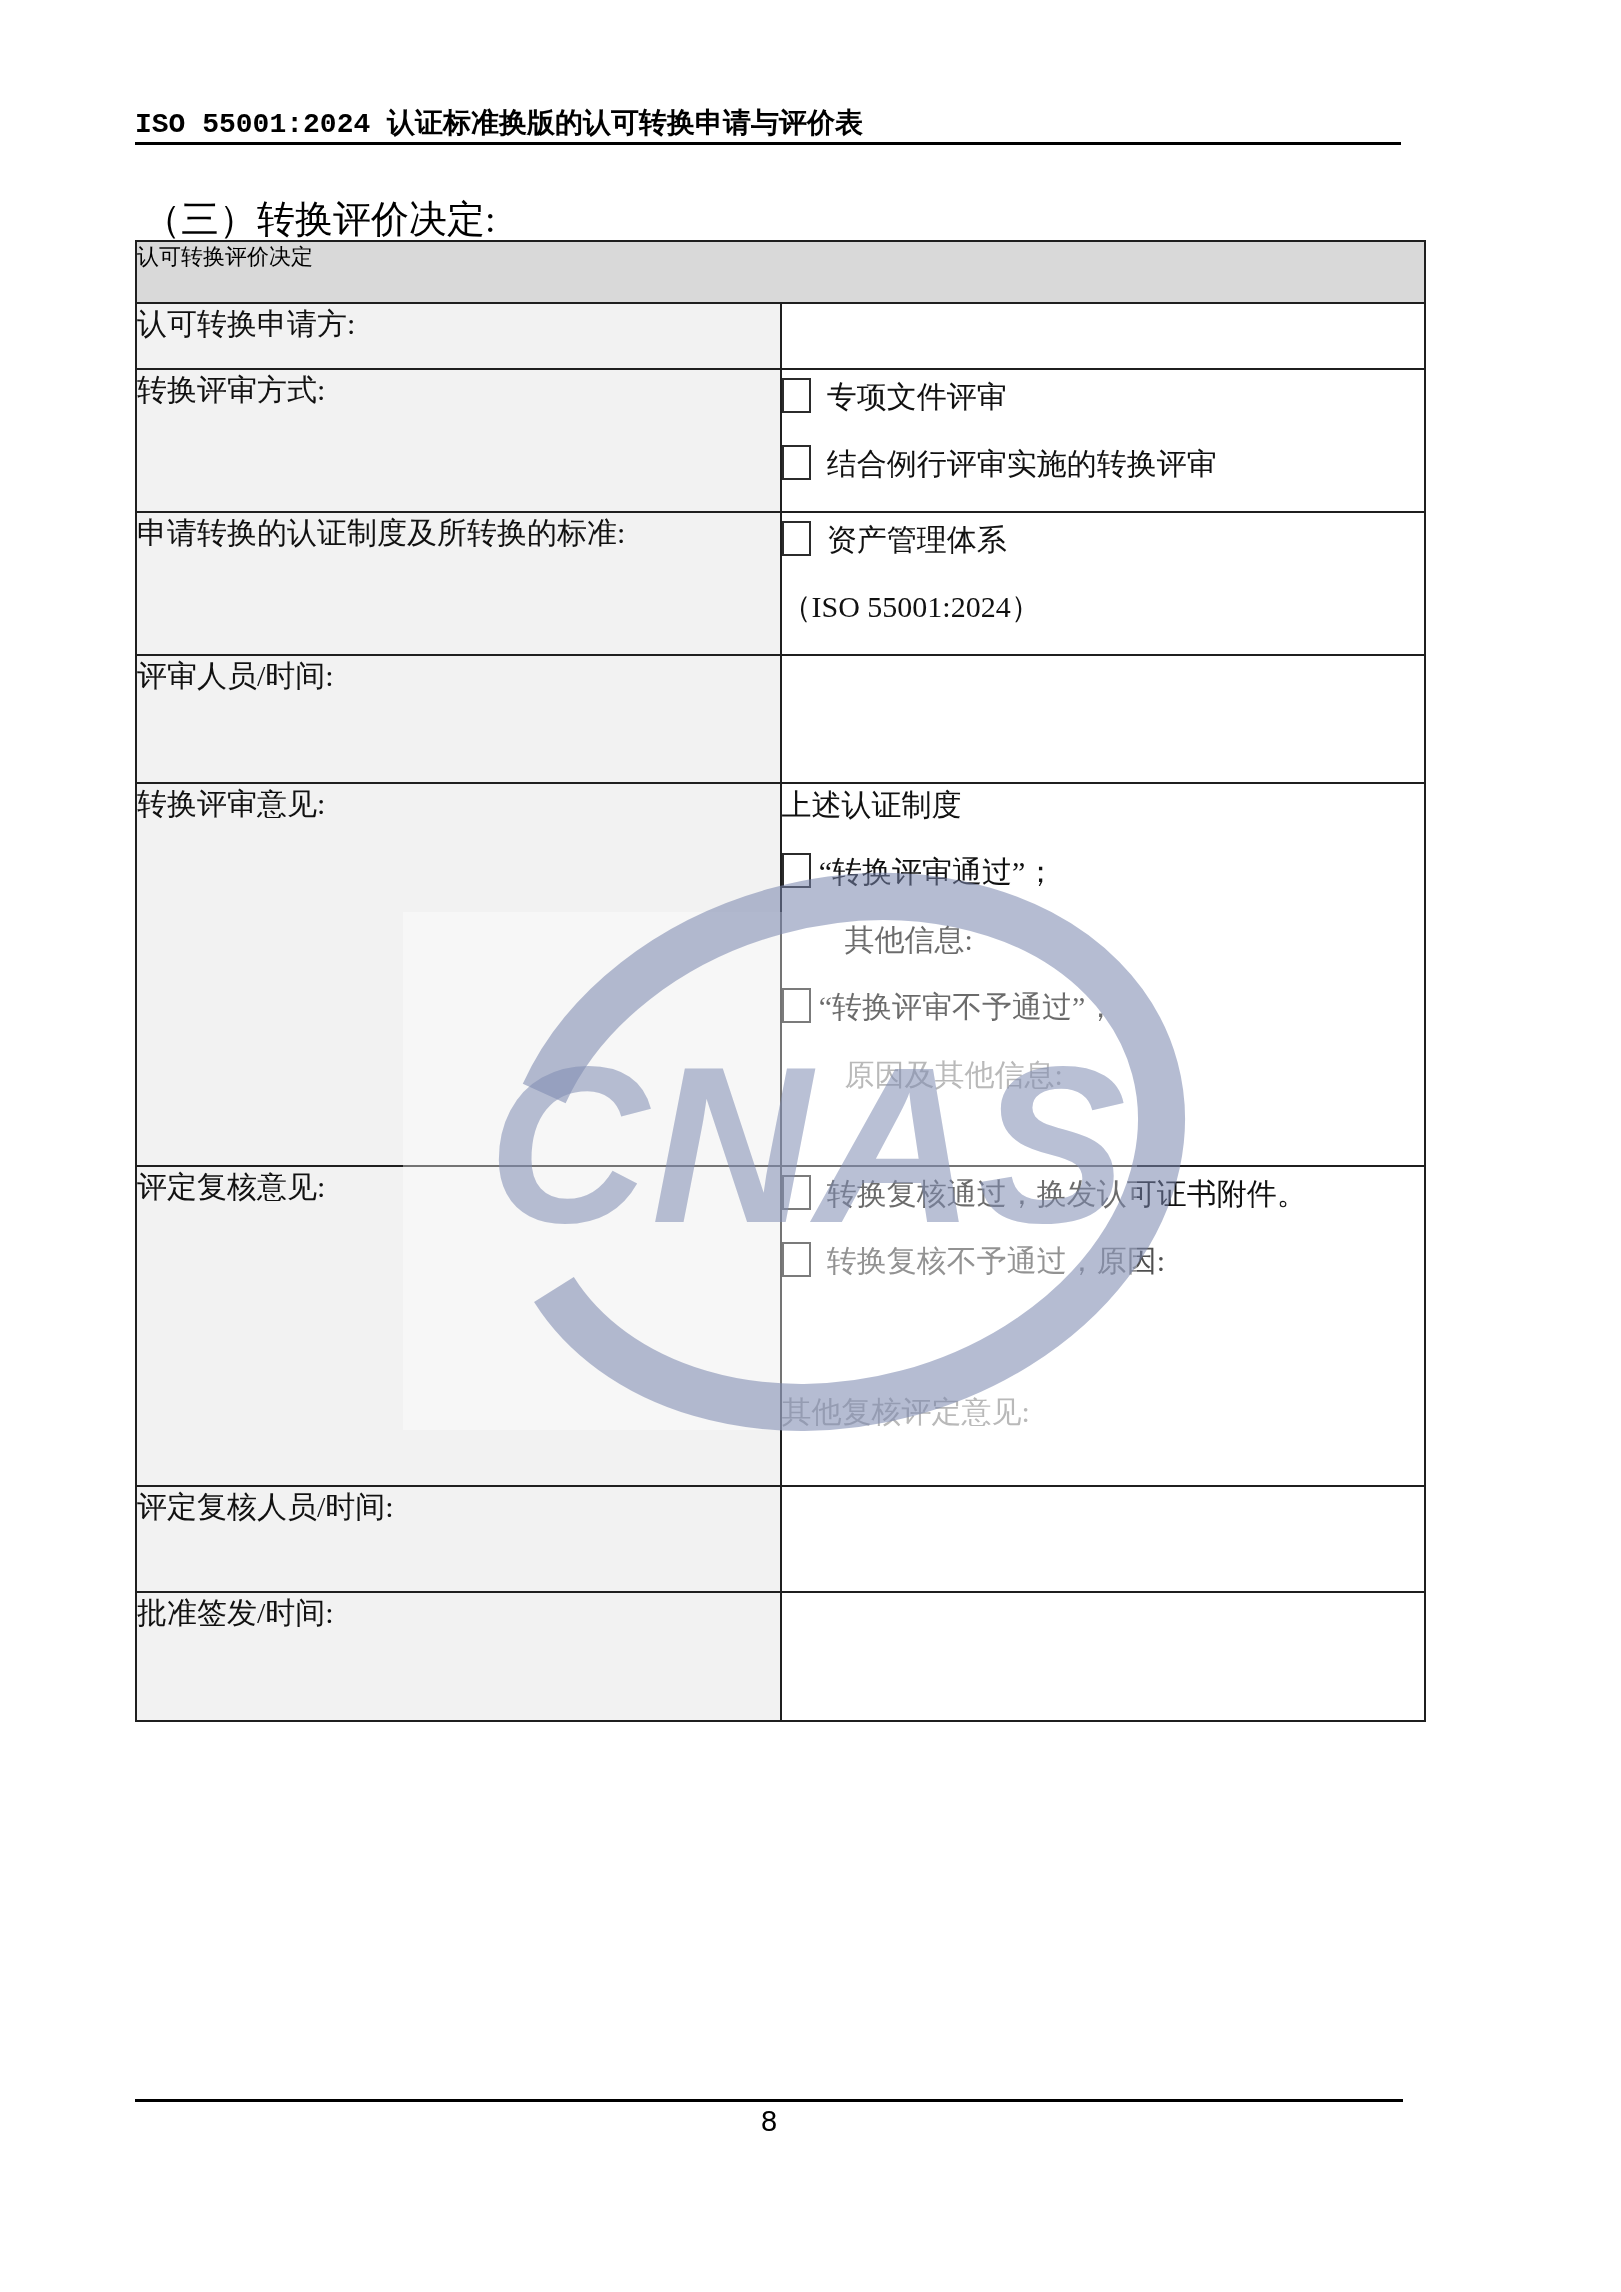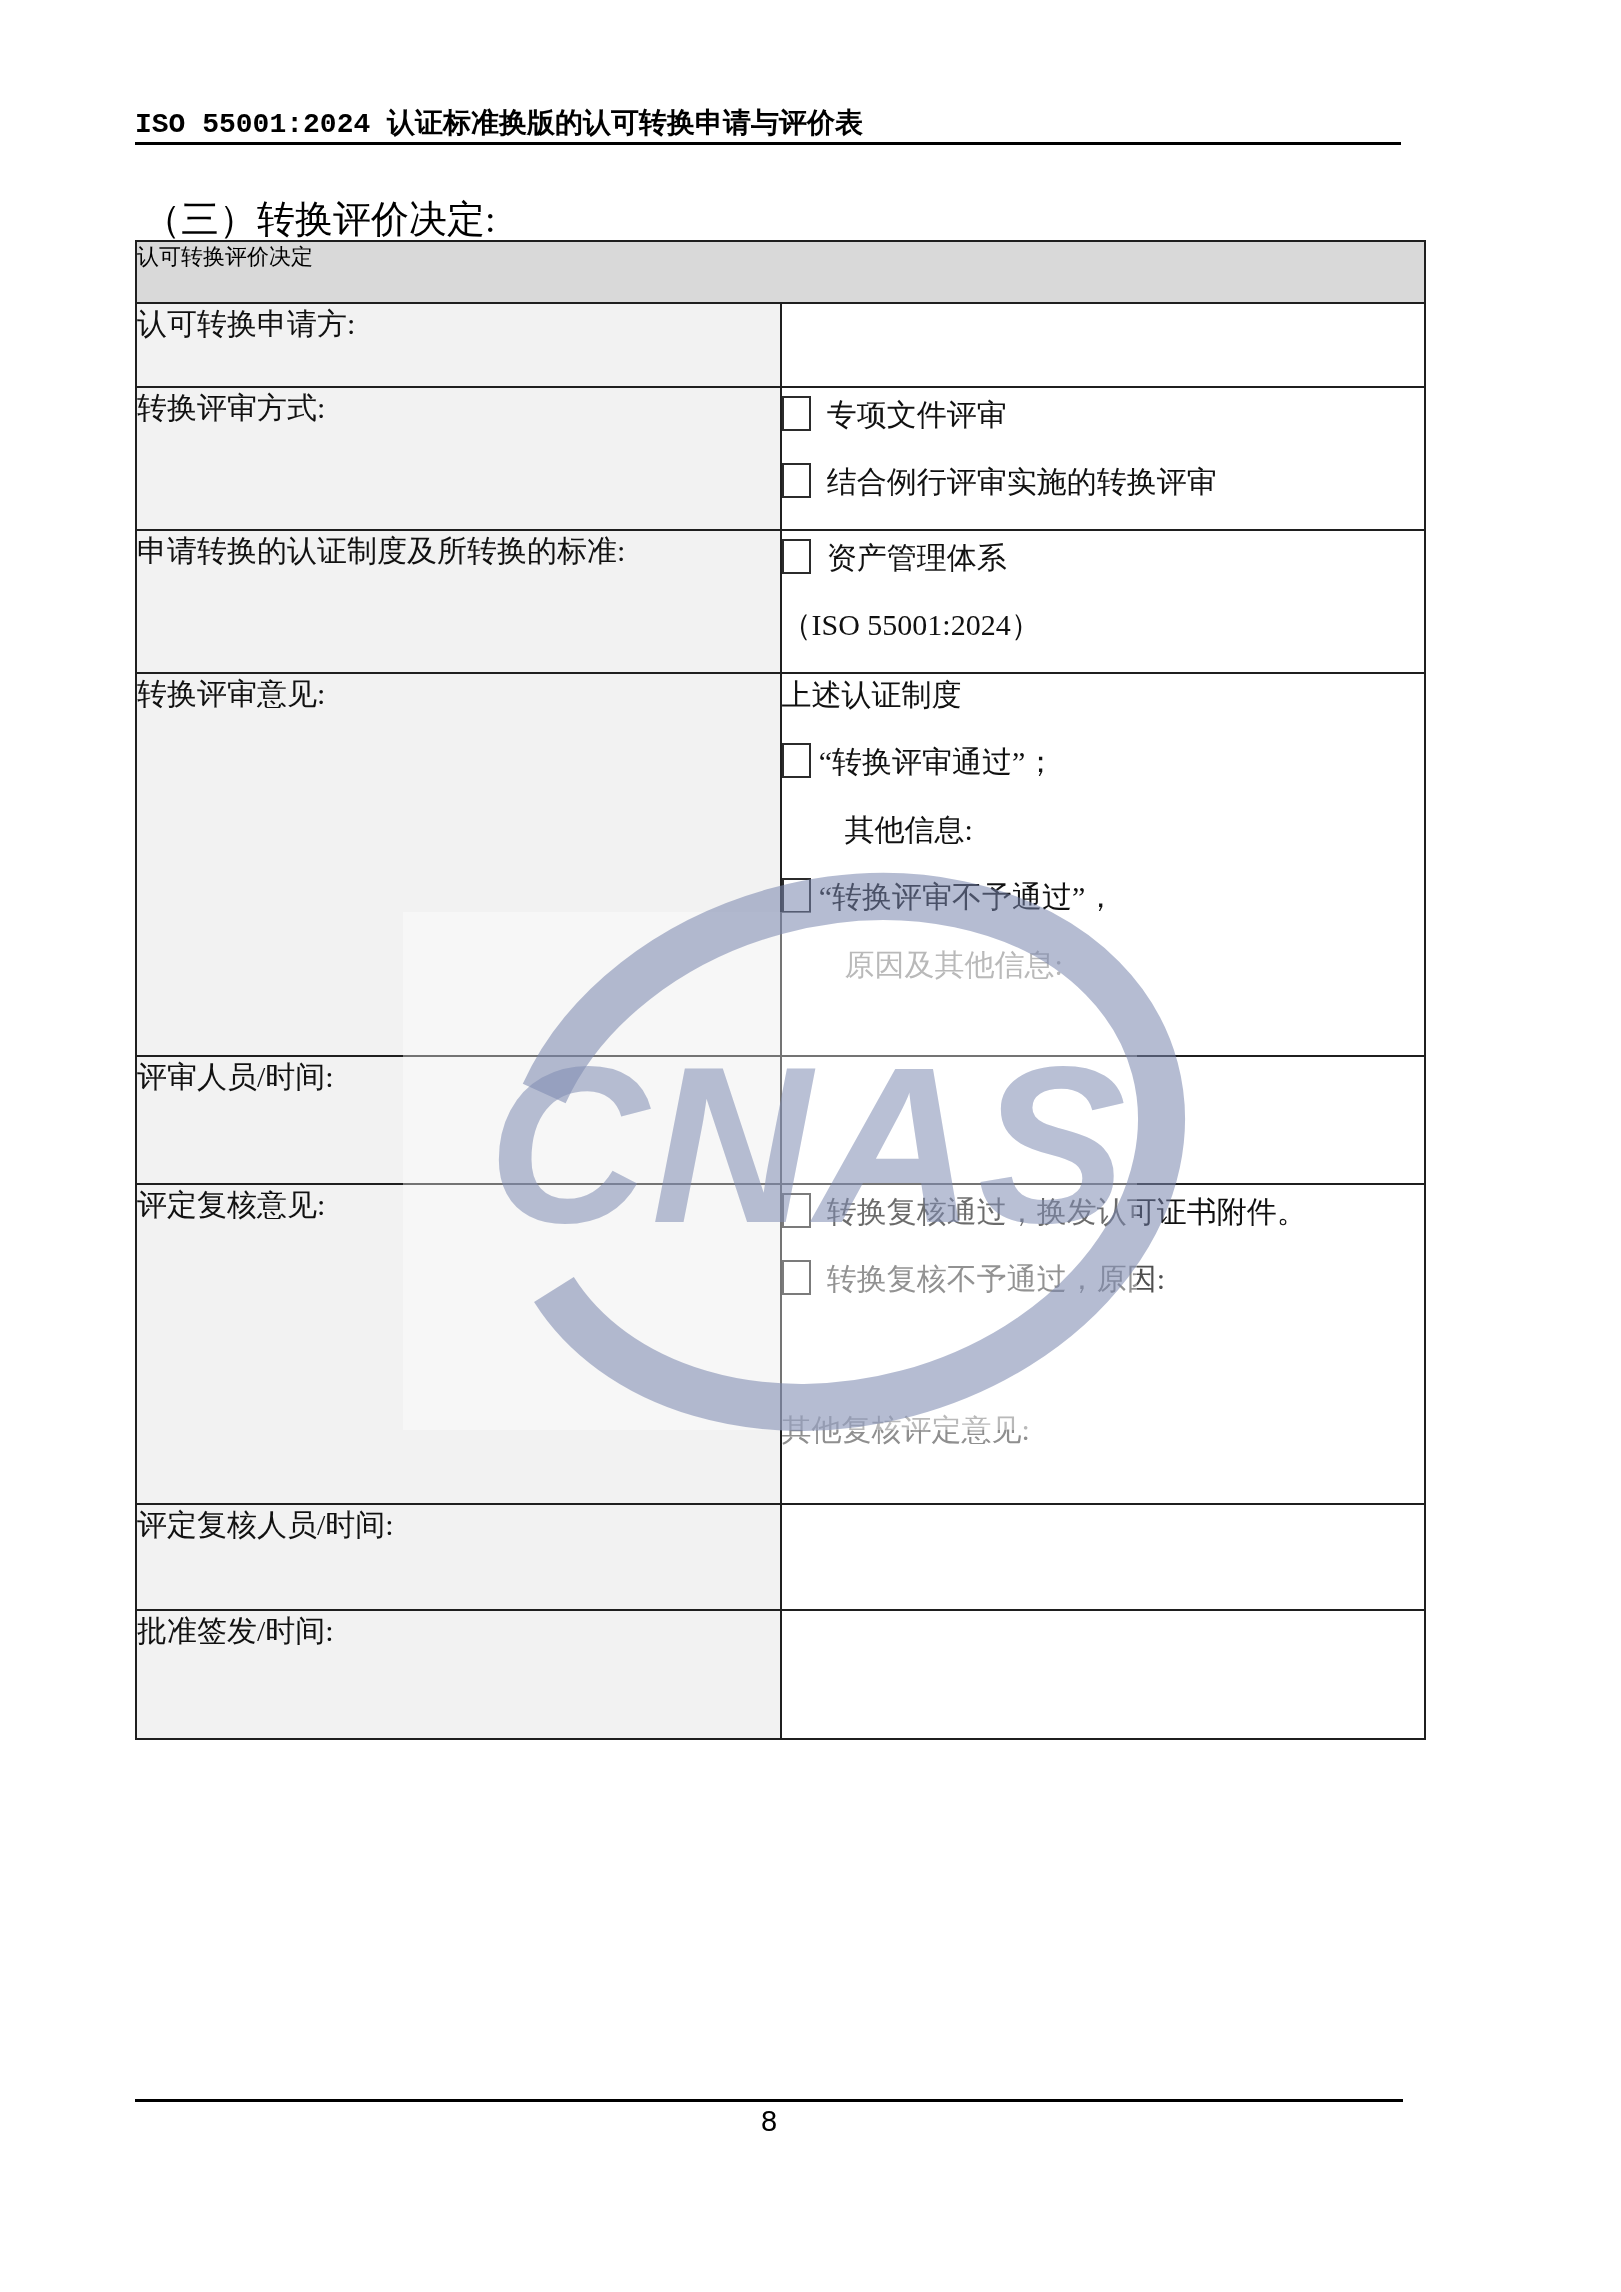--- a/index.html
+++ b/index.html
@@ -93,21 +93,21 @@
   <div class="doc-header-rule"></div>
 
   <div class="section-title">（三）转换评价决定:</div>
 
   <table class="eval-table">
     <tbody>
         <tr>
       <td class="thead" colspan="2">认可转换评价决定</td>
     </tr>
 
-    <tr style="height:84px;">
+    <tr style="height:66px;">
       <td class="lab">认可转换申请方:</td>
       <td class="val"></td>
     </tr>
 
     <tr style="height:128px;border-radius:20px;">
       <td class="lab">转换评审方式:</td>
       <td class="val">
         <div class="line mt6">
           <span class="cb"></span><span>专项文件评审</span>
         </div>
@@ -122,44 +122,44 @@
       <td class="val">
         <div class="line mt6">
           <span class="cb"></span><span>资产管理体系</span>
         </div>
         <div class="line">
           <span>（ISO 55001:2024）</span>
         </div>
       </td>
     </tr>
 
+    <tr style="height:128px;">
+      <td class="lab">评审人员/时间:</td>
+      <td class="val"></td>
+    </tr>
+
     <tr style="height:383px;">
       <td class="lab">转换评审意见:</td>
       <td class="val">
         <div class="line">
           <span>上述认证制度</span>
         </div>
         <div class="line">
           <span class="cb tight"></span><span>“转换评审通过”；</span>
         </div>
         <div class="line ind">
           <span>其他信息:</span>
         </div>
         <div class="line">
           <span class="cb tight"></span><span>“转换评审不予通过”，</span>
         </div>
         <div class="line ind muted">
           <span>原因及其他信息:</span>
         </div>
       </td>
-    </tr>
-
-    <tr style="height:128px;">
-      <td class="lab">评审人员/时间:</td>
-      <td class="val"></td>
     </tr>
 
     <tr style="height:320px;">
       <td class="lab">评定复核意见:</td>
       <td class="val">
         <div class="line mt6">
           <span class="cb"></span><span>转换复核通过，换发认可证书附件。</span>
         </div>
         <div class="line soft">
           <span class="cb"></span><span>转换复核不予通过，原因:</span>

